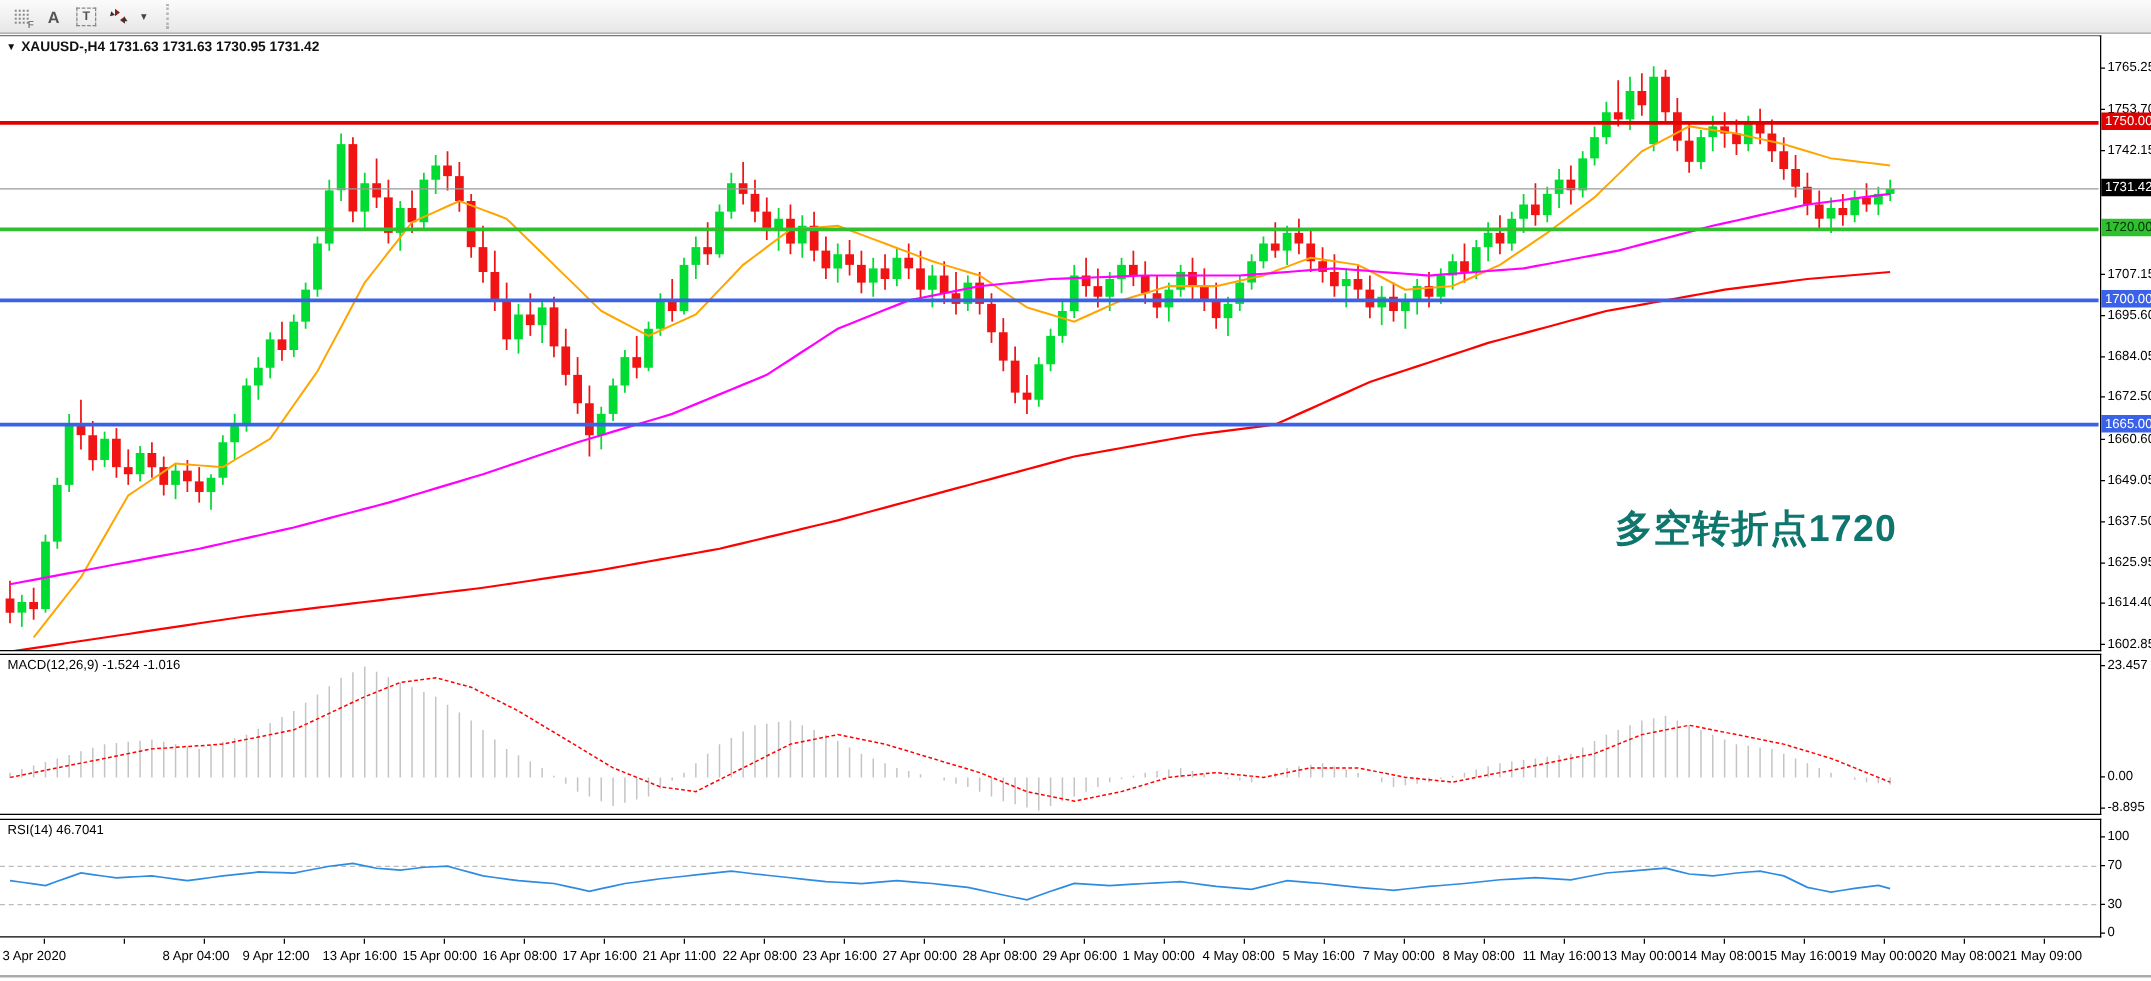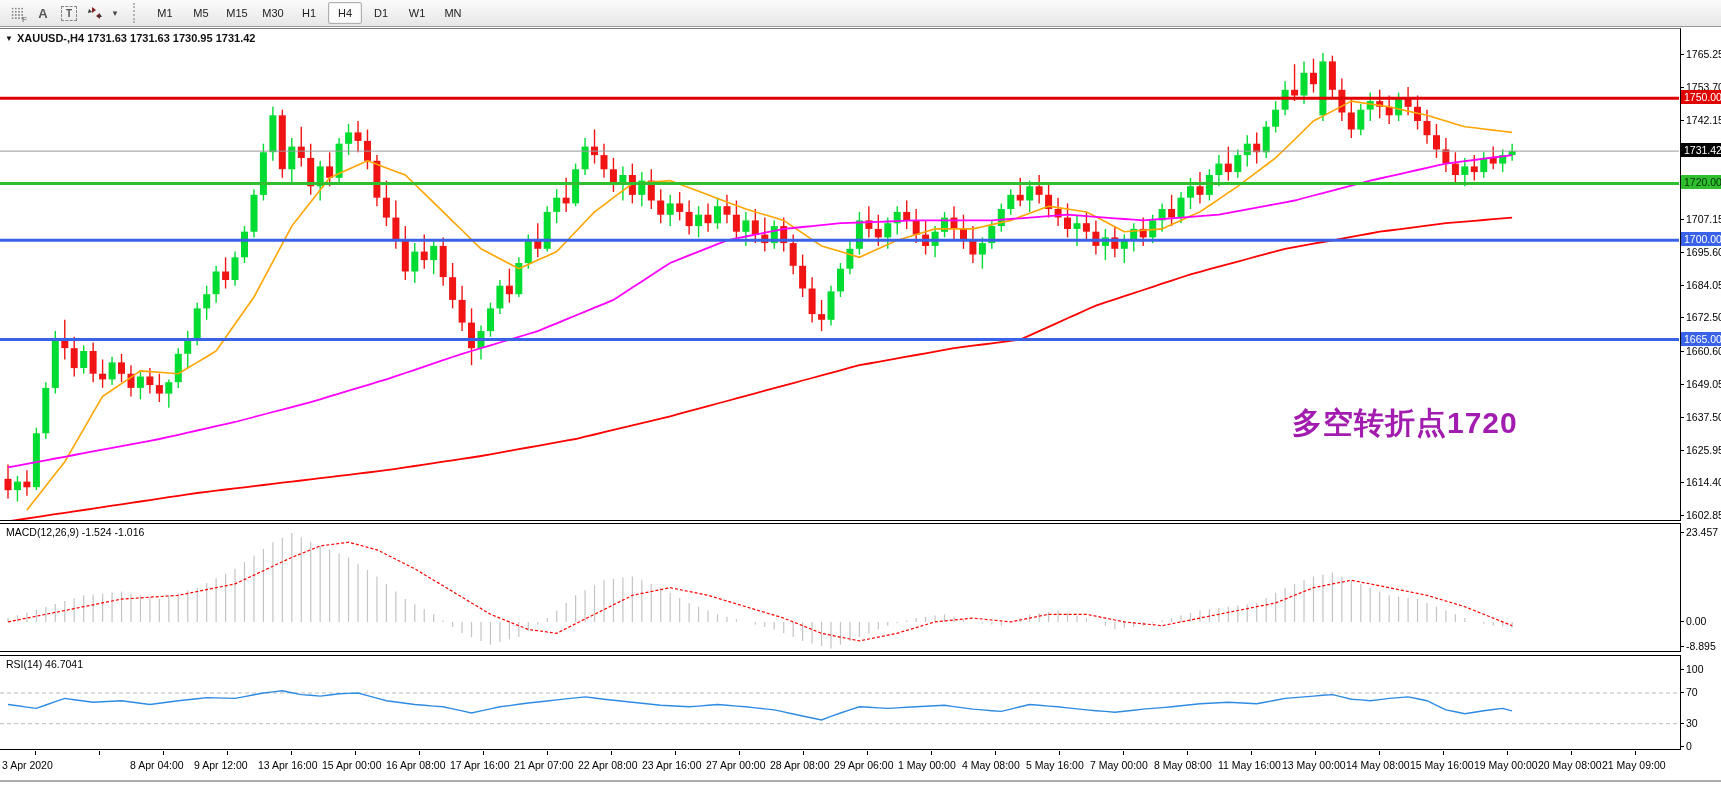--- a/index.html
+++ b/index.html
@@ -26,21 +26,21 @@
   #main-panel{top:28px;width:1681px;height:493px;border-top-color:#777;}
   #macd-panel{top:523px;width:1681px;height:129px;}
   #rsi-panel{top:655px;width:1681px;height:95px;}
   .panel svg{display:block;}
   .symbol-title{position:absolute;left:5px;top:32px;font-size:11px;font-weight:700;color:#111;z-index:5;}
   .symbol-title .tri{font-size:8px;margin-right:4px;vertical-align:1px;}
   .panel-label{position:absolute;left:6px;font-size:10.5px;color:#000;z-index:5;}
   #macd-label{top:526px;}
   #rsi-label{top:658px;text-align:center;}
   .annotation{position:absolute;left:1292px;top:403px;font-size:30px;font-weight:700;
-              color:#a21caf;white-space:nowrap;letter-spacing:1px;z-index:6;}
+              color:#0f766e;white-space:nowrap;letter-spacing:1px;z-index:6;}
   
   .axis-label{position:absolute;left:1686px;font-size:10.5px;color:#000;transform:translateY(-50%);white-space:nowrap;}
   .axis-tick{position:absolute;left:1680px;width:4px;height:1px;background:#000;}
   .price-flag{position:absolute;left:1681px;transform:translateY(-50%);font-size:10.5px;
               padding:0 3px;line-height:14px;white-space:nowrap;z-index:4;}
   .time-axis{position:absolute;left:0;top:751px;width:1481px;height:28px;padding-left:36px;}
   .time-label{position:absolute;top:8px;font-size:10.5px;color:#000;white-space:nowrap;}
   .time-tick{position:absolute;top:0;width:1px;height:4px;background:#000;}
   .bottom-edge{position:absolute;left:0;top:780px;width:1721px;height:2px;background:#ababab;}
 </style>
@@ -59,31 +59,20 @@
   <span class="tbi">
     <svg width="18" height="14" viewBox="0 0 18 14">
       <polygon points="6,1 10,4 6,7" fill="#8b2020"></polygon>
       <polygon points="3,3 6,6 2,7" fill="#333"></polygon>
       <polygon points="12,7 16,10 12,13" fill="#8b2020" transform="rotate(180 13 10)"></polygon>
       <polygon points="14,8 16,11 11,11" fill="#333"></polygon>
     </svg>
   </span>
   <span class="tbi caret">▾</span>
   <span class="tb-sep"></span>
-  <span id="tf-group" style="display:flex;">
-      <span class="tf-btn">M1</span>
-      <span class="tf-btn">M5</span>
-      <span class="tf-btn">M15</span>
-      <span class="tf-btn">M30</span>
-      <span class="tf-btn">H1</span>
-      <span class="tf-btn active">H4</span>
-      <span class="tf-btn">D1</span>
-      <span class="tf-btn">W1</span>
-      <span class="tf-btn">MN</span>
-    </span>
 </div>
 
 <div class="symbol-title">
   <span class="tri">▼</span><span>XAUUSD-,H4  1731.63 1731.63 1730.95 1731.42</span>
 </div>
 
 <div class="panel" id="main-panel">
   <svg id="main-svg" width="1679" height="491">
       <line x1="8" y1="435.6" x2="8" y2="469.6" stroke="#F01414" stroke-width="1.4"></line>
       <rect x="4.5" y="449.8" width="7" height="11.4" fill="#F01414"></rect>
@@ -650,21 +639,21 @@
     <div class="time-label" style="left: 194px;">9 Apr 12:00</div>
     <div class="time-tick" style="left: 227px;"></div>
     <div class="time-label" style="left: 258px;">13 Apr 16:00</div>
     <div class="time-tick" style="left: 291px;"></div>
     <div class="time-label" style="left: 322px;">15 Apr 00:00</div>
     <div class="time-tick" style="left: 355px;"></div>
     <div class="time-label" style="left: 386px;">16 Apr 08:00</div>
     <div class="time-tick" style="left: 419px;"></div>
     <div class="time-label" style="left: 450px;">17 Apr 16:00</div>
     <div class="time-tick" style="left: 483px;"></div>
-    <div class="time-label" style="left: 514px;">21 Apr 07:00</div>
+    <div class="time-label" style="left: 514px;">21 Apr 11:00</div>
     <div class="time-tick" style="left: 547px;"></div>
     <div class="time-label" style="left: 578px;">22 Apr 08:00</div>
     <div class="time-tick" style="left: 611px;"></div>
     <div class="time-label" style="left: 642px;">23 Apr 16:00</div>
     <div class="time-tick" style="left: 675px;"></div>
     <div class="time-label" style="left: 706px;">27 Apr 00:00</div>
     <div class="time-tick" style="left: 739px;"></div>
     <div class="time-label" style="left: 770px;">28 Apr 08:00</div>
     <div class="time-tick" style="left: 803px;"></div>
     <div class="time-label" style="left: 834px;">29 Apr 06:00</div>

